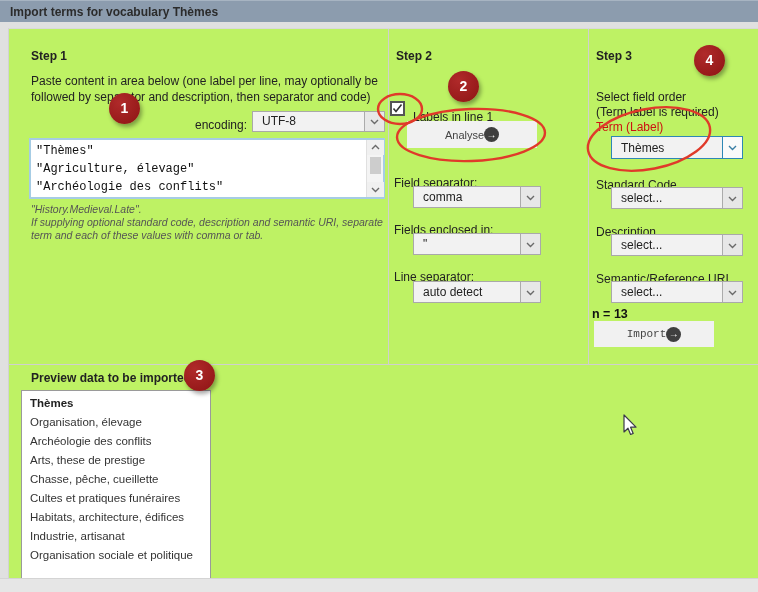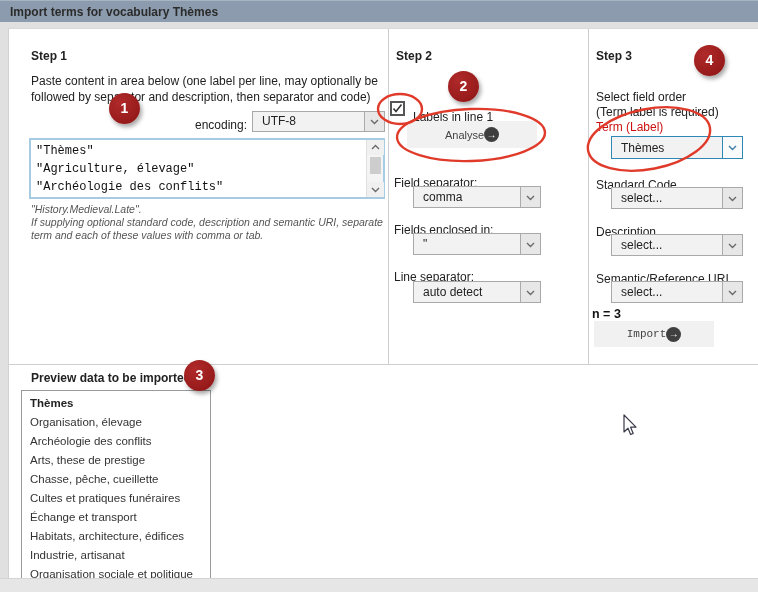--- a/index.html
+++ b/index.html
@@ -15,21 +15,21 @@
   .header {
     position:absolute; left:0; top:0; width:758px; height:22px;
     background:#8c9cae; border-top:1px solid #a7b4c2;
     display:flex; align-items:center; padding-left:10px;
   }
   .header .title { font-size:12px; font-weight:bold; color:#2b2b2b; }
 
   
   .panel {
     position:absolute; left:8px; top:28px; width:750px; height:550px;
-    background:#ffffff; border-left:1px solid #d2d2d2; border-top:1px solid #d9d9d9;
+    background:#bef264; border-left:1px solid #d2d2d2; border-top:1px solid #d9d9d9;
   }
   .vdiv { position:absolute; width:1px; background:#cfcfcf; top:0; height:335px; }
   .hdiv { position:absolute; left:0; top:335px; width:750px; height:1px; background:#cfcfcf; }
 
   .abs { position:absolute; }
   .step-title { font-size:12px; font-weight:bold; color:#222; }
   .lbl { font-size:12px; color:#222;margin-top:8px; }
   .para { font-size:12px; line-height:16px; color:#222; }
 
   
@@ -248,35 +248,34 @@
   <div class="abs lbl" style="left:587px; top:235px;">Semantic/Reference URI</div>
   <div class="sel" style="left:602px; top:252px; width:132px;">
     <span class="val">select...</span>
     <span class="arrow-box">
       <svg class="chev" viewBox="0 0 9 9">
           <polyline points="1,3 4.5,6.5 8,3" fill="none" stroke="#6a6a6a" stroke-width="1.4"></polyline>
         </svg>
     </span>
   </div>
 
-  <div class="abs count" style="left:583px; top:278px;">n = 3</div>
+  <div class="abs count" style="left:583px; top:278px;">n = 13</div>
   <button class="act-btn" style="left:585px; top:292px; width:120px; height:26px;font-family:Liberation Mono, monospace;">
     <span>Import</span>
     <span class="go-circle">→</span>
   </button>
 
   <div class="abs preview-title" style="left:22px; top:342px;">Preview data to be imported</div>
   <div class="preview-list">
       <div>Thèmes</div>
       <div>Organisation, élevage</div>
       <div>Archéologie des conflits</div>
       <div>Arts, these de prestige</div>
       <div>Chasse, pêche, cueillette</div>
       <div>Cultes et pratiques funéraires</div>
-      <div>Échange et transport</div>
       <div>Habitats, architecture, édifices</div>
       <div>Industrie, artisanat</div>
       <div>Organisation sociale et politique</div>
     </div>
 
   <div class="badge" style="left:100px; top:64px;">1</div>
   <div class="badge" style="left:439px; top:42px;">2</div>
   <div class="badge" style="left:175px; top:331px;">3</div>
   <div class="badge" style="left:685px; top:16px;">4</div>
 

